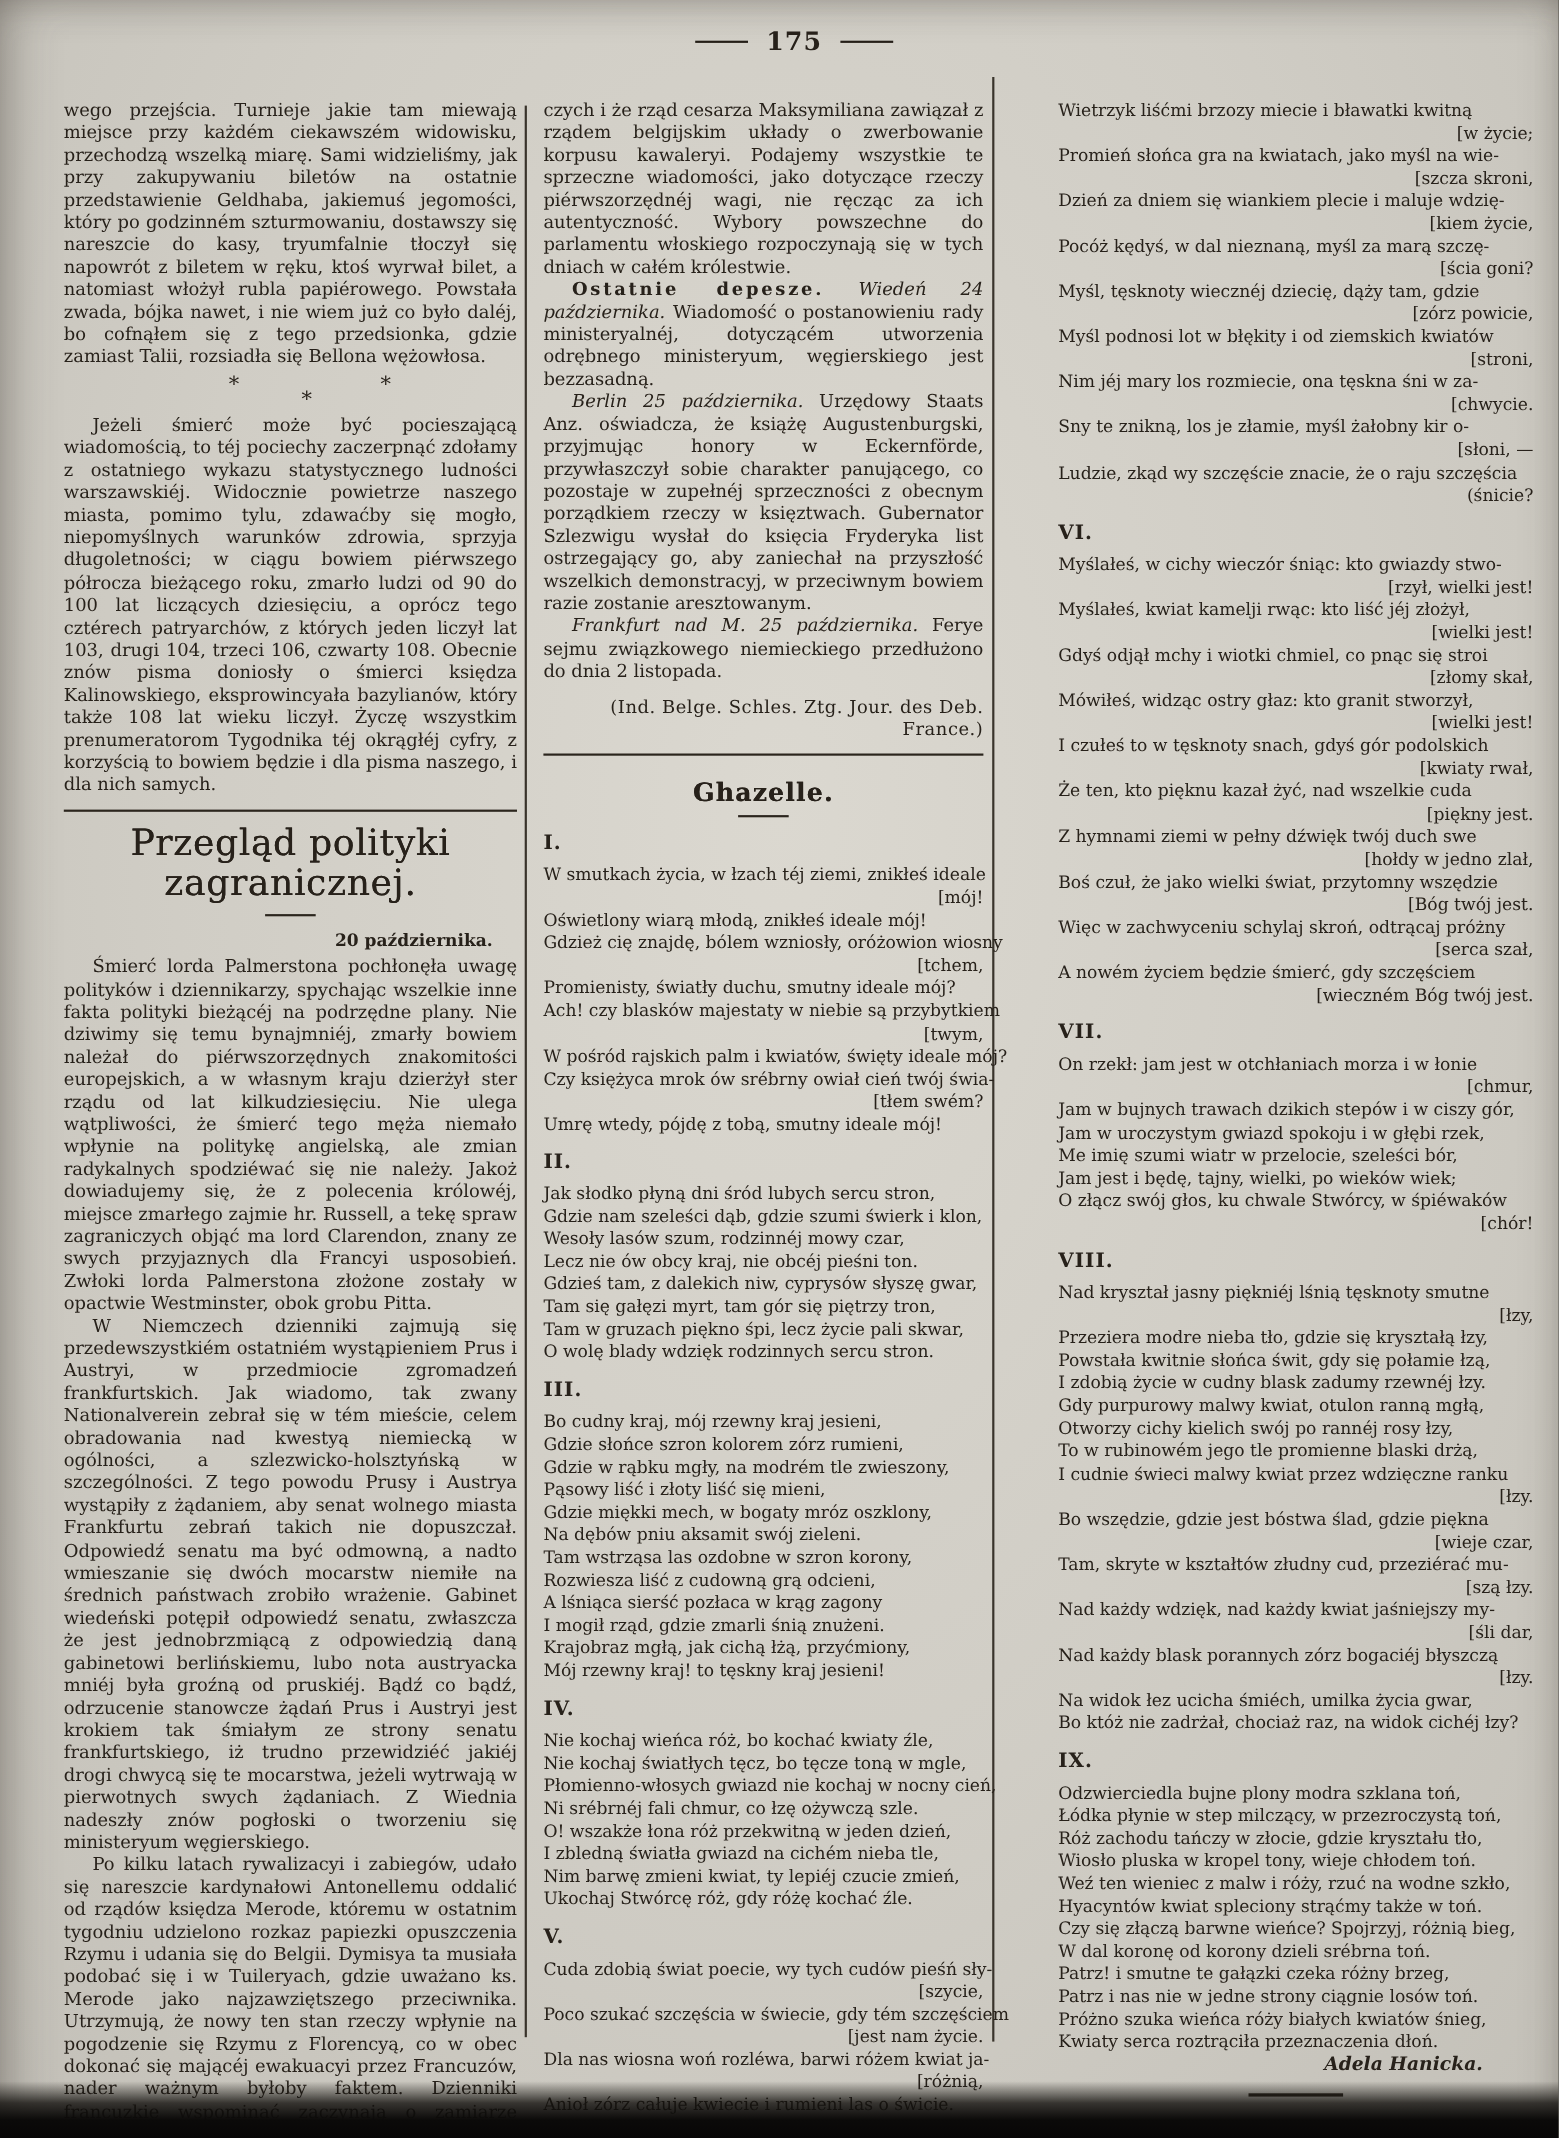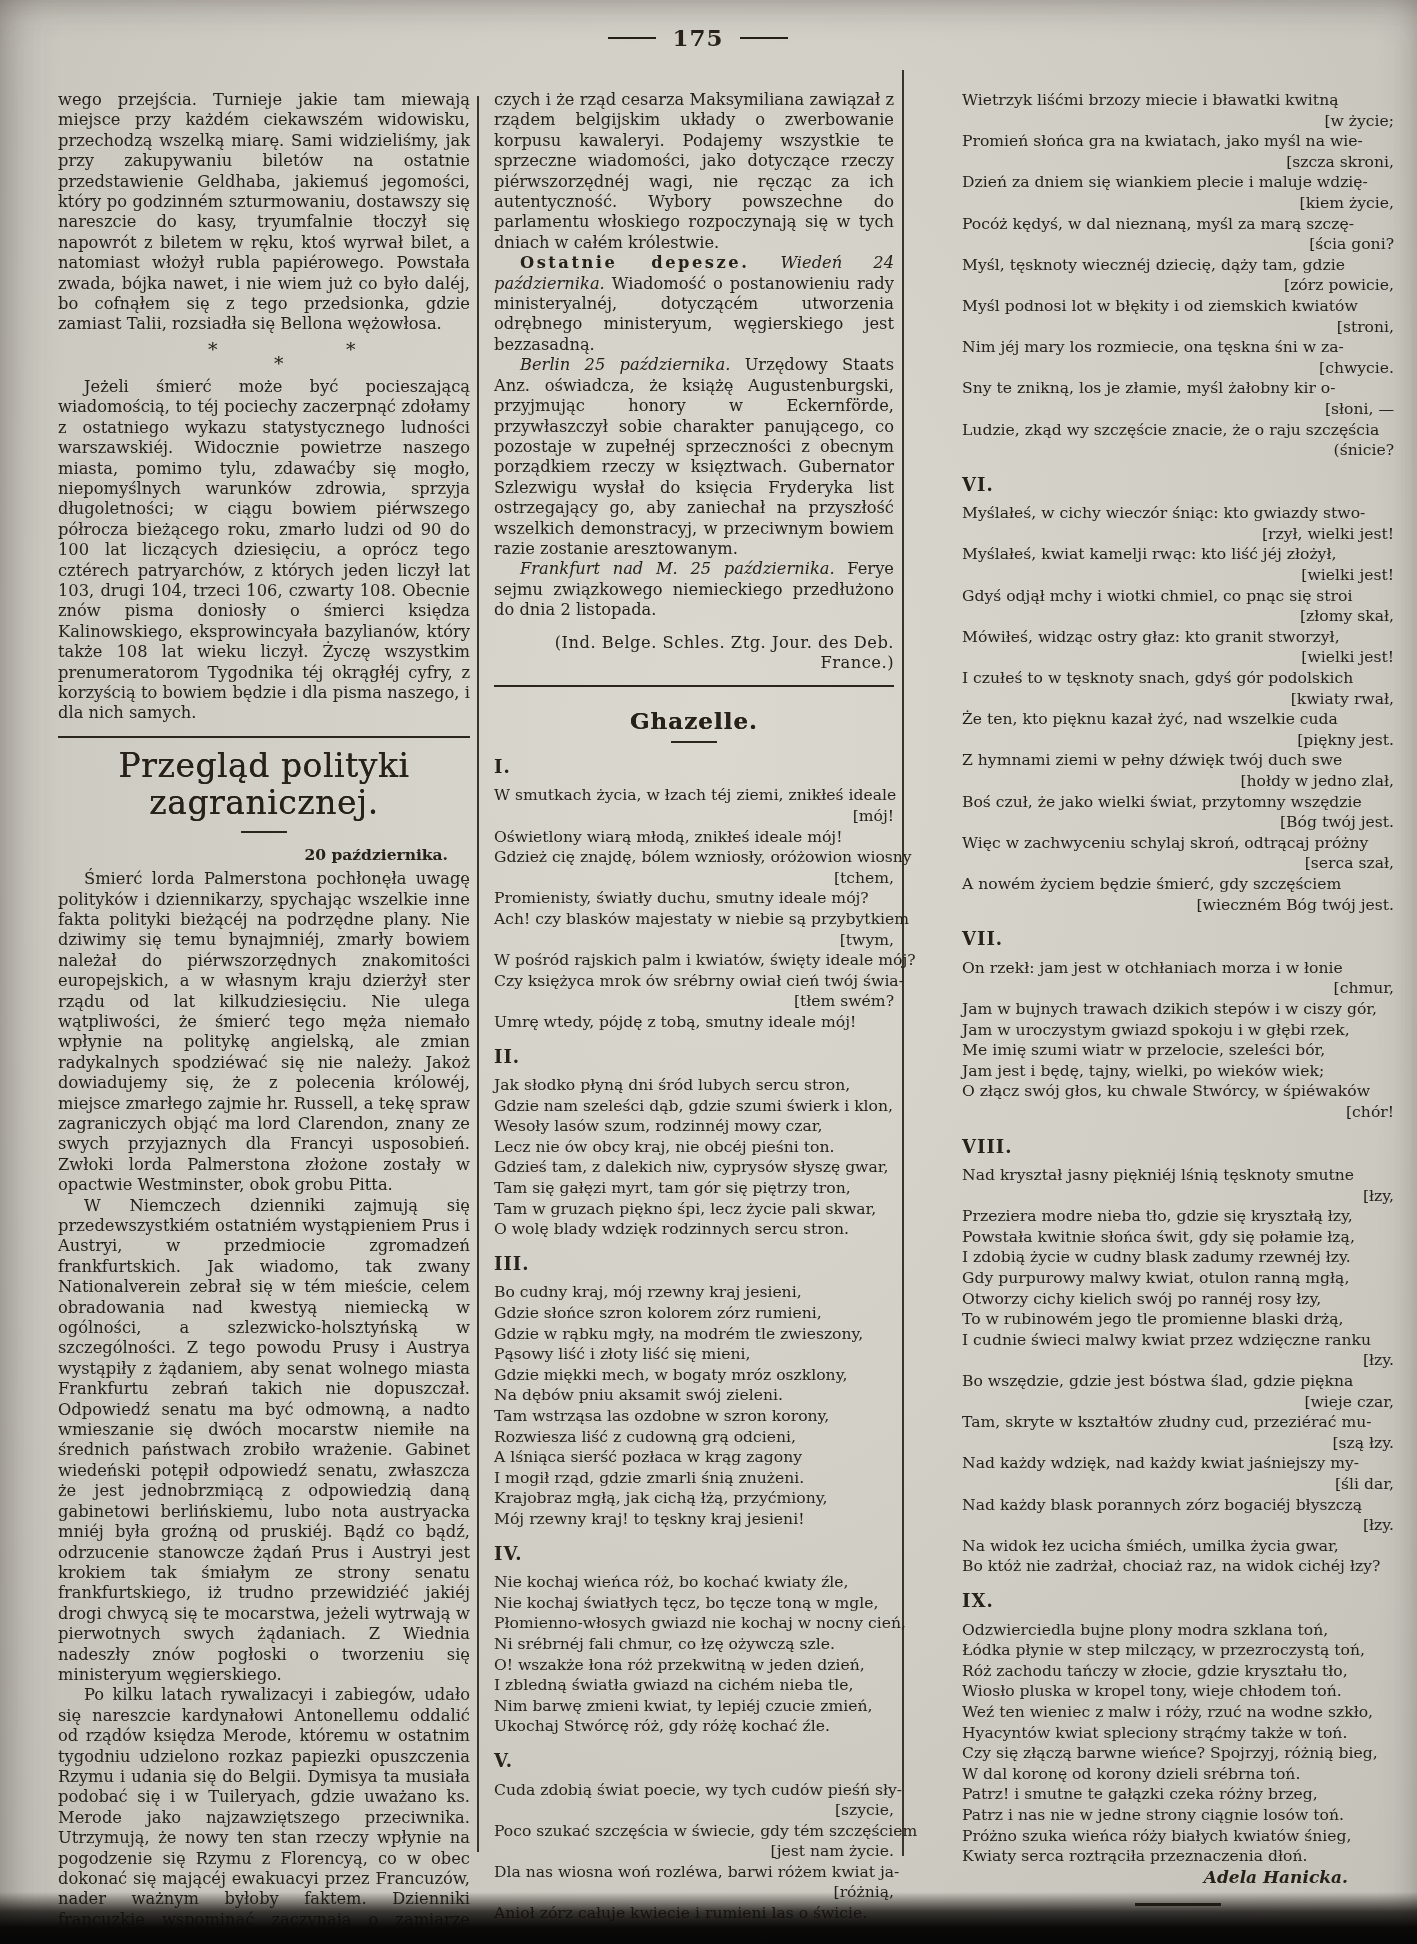--- a/index.html
+++ b/index.html
@@ -1,21 +1,21 @@
 <!DOCTYPE html>
 <html><head>
 <meta charset="utf-8">
 <style>
   html,body{margin:0;padding:0;}
   body{width:1417px;height:1944px;position:relative;background:#0e0d0b;overflow:hidden;}
   .page{position:absolute;inset:0;overflow:hidden;
     background:radial-gradient(ellipse at 50% 38%, #dbd8d0 0%, #d0cdc5 55%, #c3c0b8 100%);
     box-shadow:inset 26px 0 50px -24px rgba(60,54,46,.45), inset -18px 0 40px -24px rgba(60,54,46,.35), inset 0 18px 40px -20px rgba(60,54,46,.30);
     color:#27211a;font-family:"DejaVu Serif","Liberation Serif",serif;}
-  .pagenum{position:absolute;top:24px;left:498px;width:400px;display:flex;align-items:center;justify-content:center;gap:16px;
+  .pagenum{position:absolute;top:24px;left:522px;width:400px;display:flex;align-items:center;justify-content:center;gap:16px;
     font-size:23px;font-weight:bold;letter-spacing:1px;}
   .pagenum .dash{width:48px;height:2px;background:#241e17;}
   .divider{position:absolute;width:2px;background:#39332b;}
   #div1{left:477px;top:96px;height:1756px;}
   #div2{left:902px;top:70px;height:1786px;}
   .col{position:absolute;top:90px;font-size:16.3px;line-height:20.4px;text-align:justify;}
   #col1{left:58px;width:412px;}
   #col2{left:494px;width:400px;}
   #col3{left:962px;width:432px;}
   p{margin:0;text-align:justify;}

